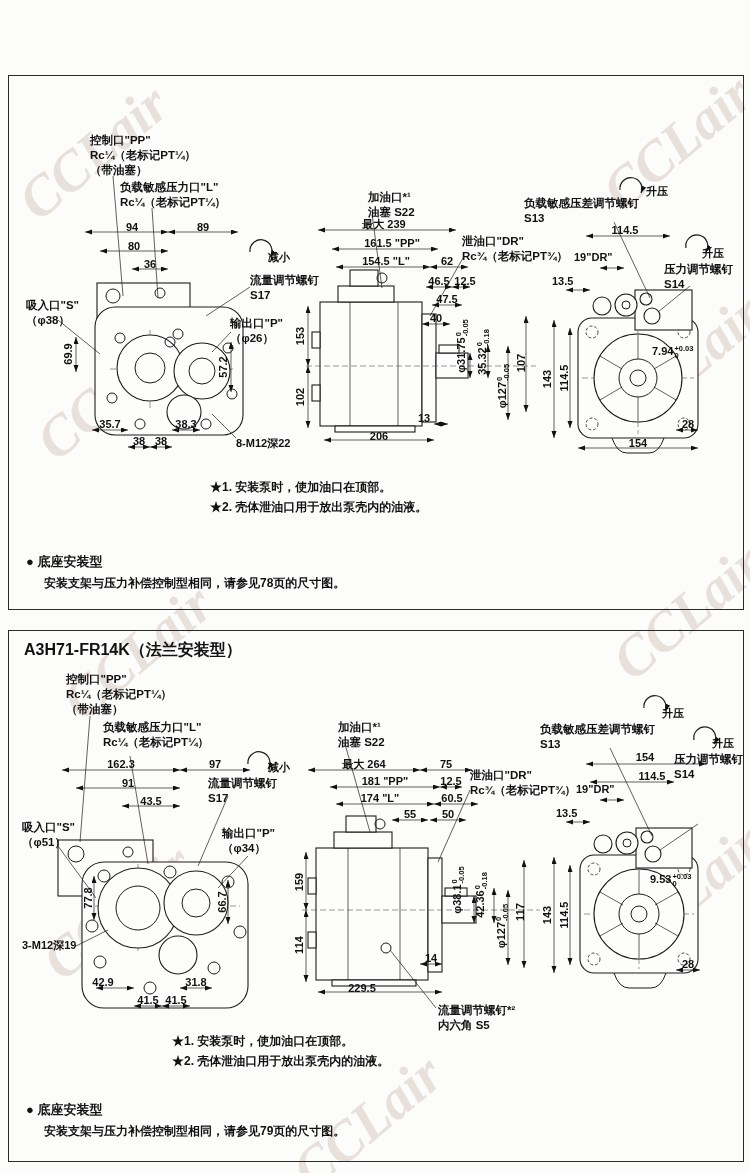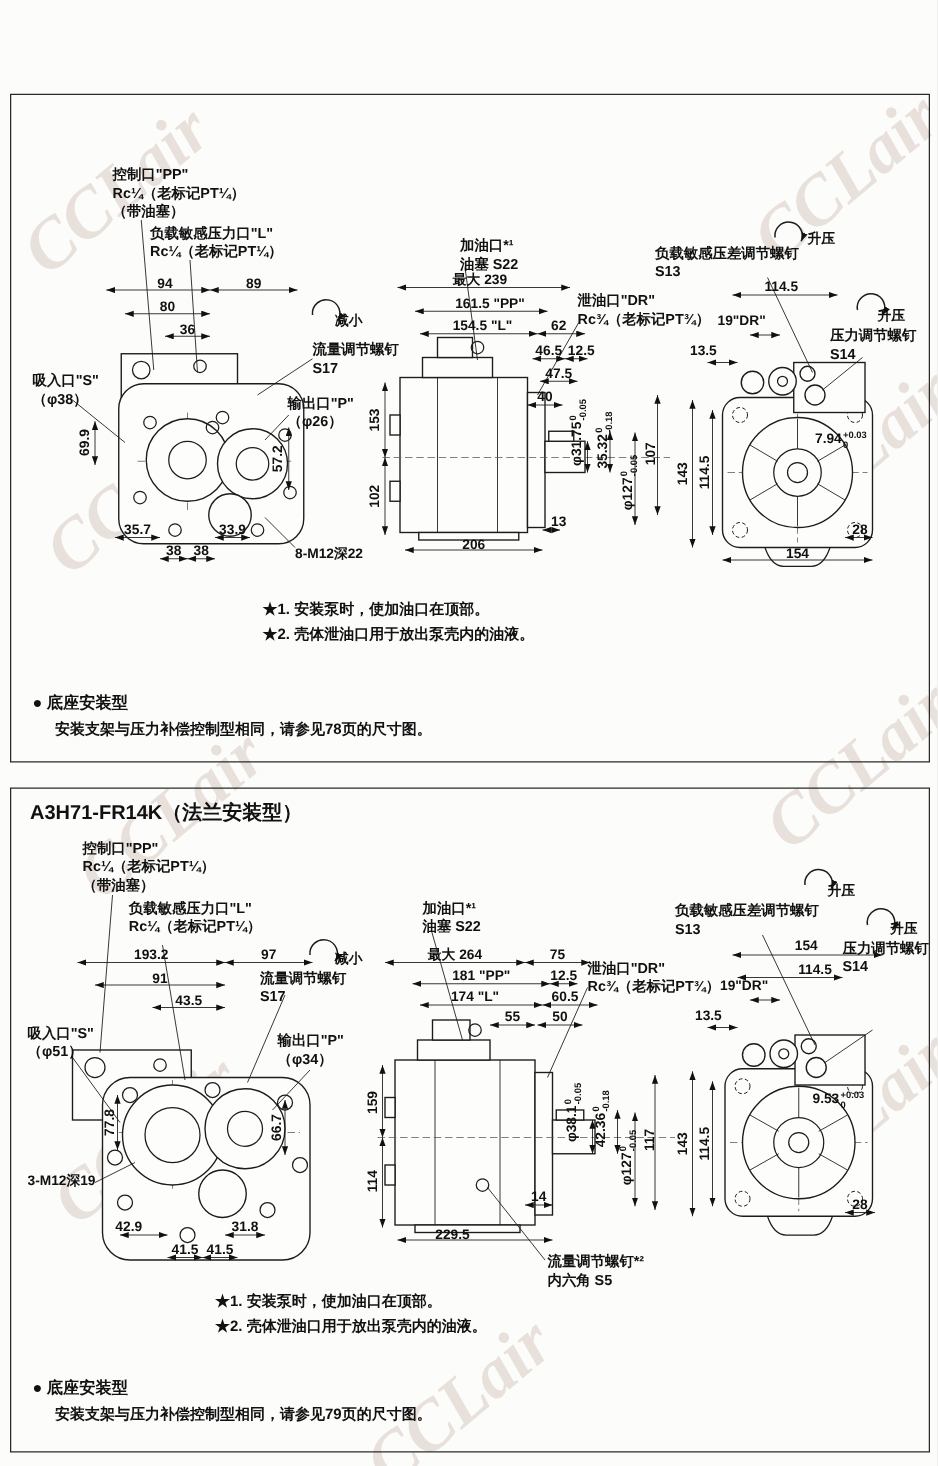--- a/index.html
+++ b/index.html
@@ -313,33 +313,33 @@
 
   <div class="lbl c" style="left:132px;top:220px">94</div>
   <div class="lbl c" style="left:203px;top:220px">89</div>
   <div class="lbl c" style="left:134px;top:239px">80</div>
   <div class="lbl c" style="left:150px;top:257px">36</div>
   <div class="lbl v" style="left:68px;top:354px">69.9</div>
   <div class="lbl v" style="left:223px;top:367px">57.2</div>
   <div class="lbl c" style="left:110px;top:417px">35.7</div>
   <div class="lbl c" style="left:139px;top:434px">38</div>
   <div class="lbl c" style="left:161px;top:434px">38</div>
-  <div class="lbl c" style="left:186px;top:417px">33.9</div>
+  <div class="lbl c" style="left:186px;top:417px">38.3</div>
   <div class="lbl c" style="left:384px;top:217px">最大 239</div>
   <div class="lbl c" style="left:392px;top:236px">161.5 "PP"</div>
   <div class="lbl c" style="left:386px;top:254px">154.5 "L"</div>
   <div class="lbl c" style="left:447px;top:254px">62</div>
   <div class="lbl c" style="left:439px;top:274px">46.5</div>
   <div class="lbl c" style="left:465px;top:274px">12.5</div>
   <div class="lbl c" style="left:447px;top:292px">47.5</div>
   <div class="lbl c" style="left:436px;top:311px">40</div>
   <div class="lbl v" style="left:300px;top:336px">153</div>
   <div class="lbl v" style="left:300px;top:397px">102</div>
   <div class="lbl c" style="left:379px;top:429px">206</div>
-  <div class="lbl c" style="left:447px;top:411px">13</div>
+  <div class="lbl c" style="left:424px;top:411px">13</div>
   <div class="lbl v" style="left:462px;top:346px">
     <span>φ31.75</span><span class="ts">
         <i>0</i>
         <i>-0.05</i>
       </span>
   </div>
   <div class="lbl v" style="left:483px;top:352px">
     <span>35.32</span><span class="ts">
         <i>0</i>
         <i>-0.18</i>
@@ -389,21 +389,21 @@
   <div class="lbl co" style="left:674px;top:752px">压力调节螺钉
 S14</div>
   <div class="lbl co" style="left:22px;top:820px">吸入口"S"
 （φ51）</div>
   <div class="lbl co" style="left:222px;top:826px">输出口"P"
 （φ34）</div>
   <div class="lbl" style="left:22px;top:938px">3-M12深19</div>
   <div class="lbl co" style="left:438px;top:1003px">流量调节螺钉*²
 内六角 S5</div>
 
-  <div class="lbl c" style="left:121px;top:757px">193.2</div>
+  <div class="lbl c" style="left:121px;top:757px">162.3</div>
   <div class="lbl c" style="left:215px;top:757px">97</div>
   <div class="lbl c" style="left:128px;top:776px">91</div>
   <div class="lbl c" style="left:151px;top:794px">43.5</div>
   <div class="lbl v" style="left:88px;top:898px">77.8</div>
   <div class="lbl v" style="left:222px;top:902px">66.7</div>
   <div class="lbl c" style="left:103px;top:975px">42.9</div>
   <div class="lbl c" style="left:148px;top:993px">41.5</div>
   <div class="lbl c" style="left:176px;top:993px">41.5</div>
   <div class="lbl c" style="left:196px;top:975px">31.8</div>
   <div class="lbl c" style="left:364px;top:757px">最大 264</div>

